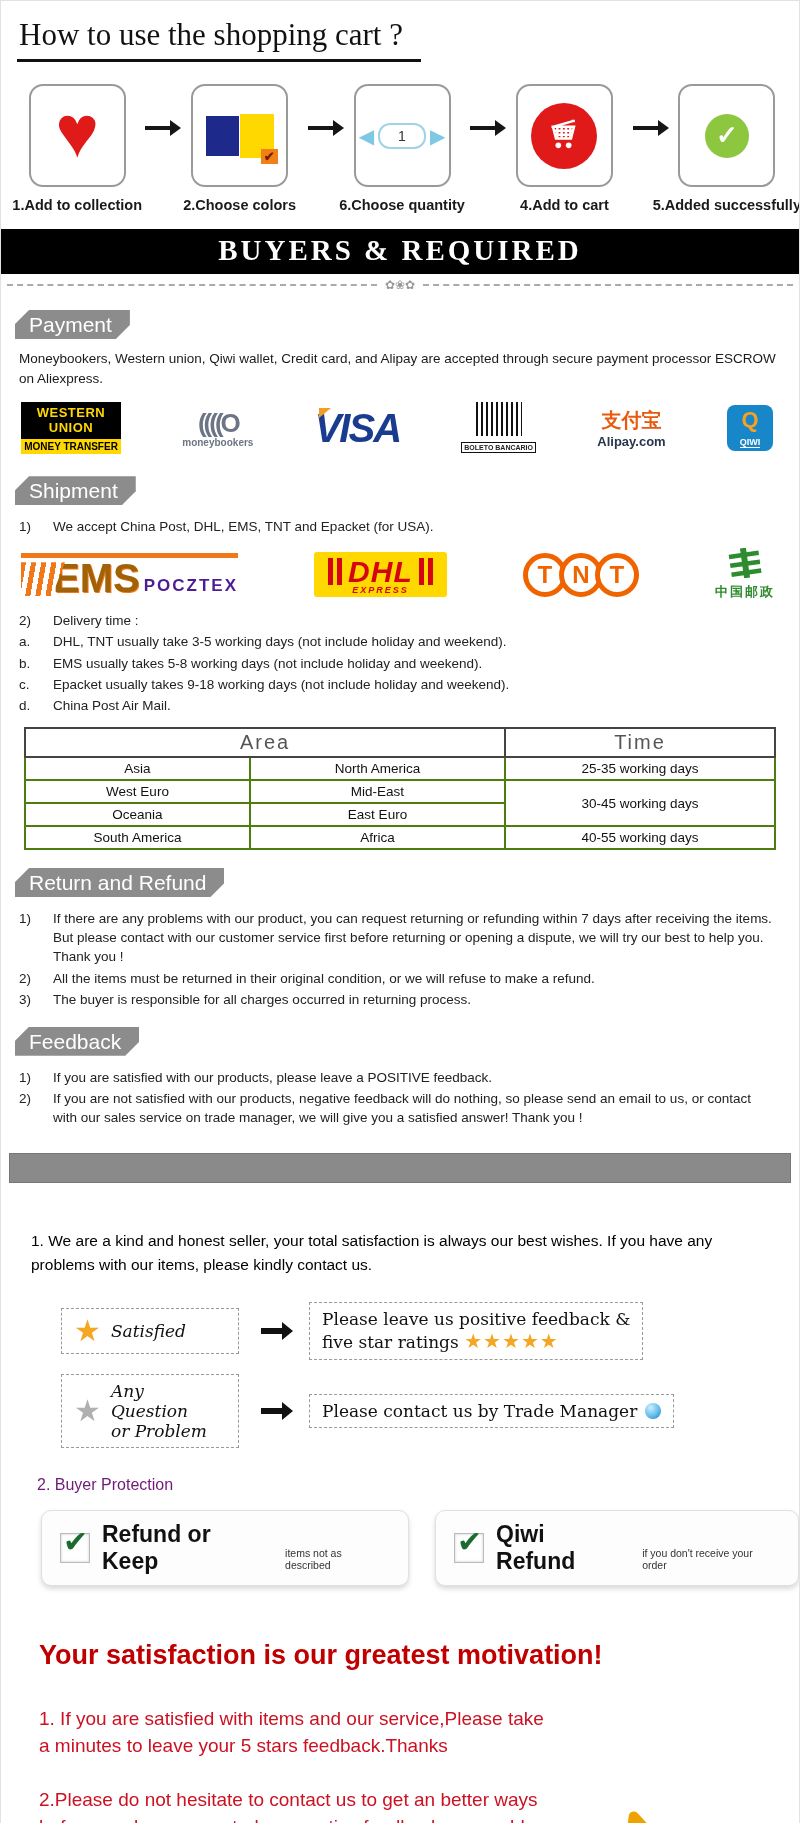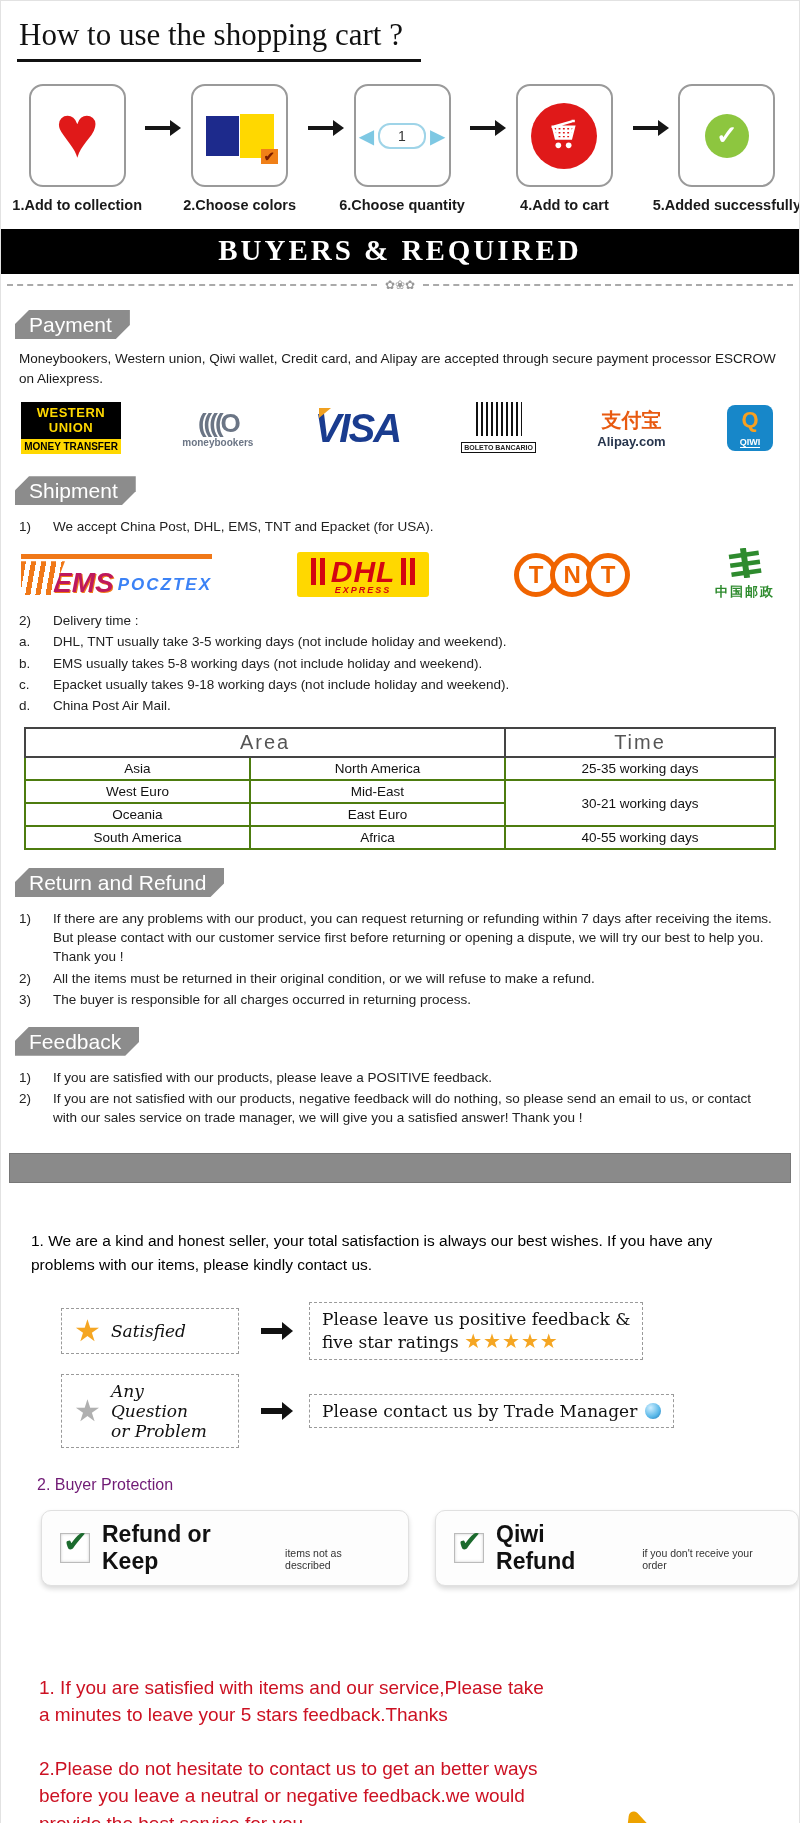--- a/index.html
+++ b/index.html
@@ -58,22 +58,22 @@
   .alipay-cn { color:#e85a10; font-size:20px; font-weight:bold; }
   .alipay-en { color:#27354d; font-size:13px; font-weight:bold; }
   .qiwi { width:46px; height:46px; background:#1787c9; border-radius:8px; color:#fff; text-align:center; padding-top:4px; }
   .qiwi-q { font-size:22px; font-weight:bold; color:#f8a020; line-height:1; }
   .qiwi-lab { font-size:9px; font-weight:bold; border-bottom:1px solid #fff; display:inline-block; }
 
   
   .ship-logos { display:flex; align-items:center; justify-content:space-between; padding:12px 24px 6px 20px; }
   .ems { display:flex; align-items:flex-end; border-top:5px solid #f07818; padding-top:2px; }
   .ems-stripes { width:44px; height:34px; background:repeating-linear-gradient(100deg,#f07818 0 5px,#fff 5px 10px); clip-path:polygon(0 0,100% 0,70% 100%,0 100%); margin-right:-12px; }
-  .ems-name { font-style:italic; font-weight:bold; font-size:28px; color:#be185d; line-height:0.9; text-shadow:1px 1px #f07818; }
-  .ems-sub { font-style:italic; font-weight:bold; font-size:17px; color:#3b82f6; margin-left:4px; letter-spacing:2px; }
+  .ems-name { font-weight:bold; font-size:40px; color:#a16207; line-height:0.9; text-shadow:1px 1px #f07818; }
+  .ems-sub { font-weight:bold; font-size:17px; color:#4c1d95; margin-left:4px; letter-spacing:2px; }
   .dhl { background:#ffd800; padding:6px 14px 2px; border-radius:3px; text-align:center; }
   .dhl-name { color:#d40511; font-style:italic; font-weight:bold; font-size:30px; line-height:0.9; letter-spacing:1px; border-left:14px double #d40511; border-right:14px double #d40511; padding:0 6px; }
   .dhl-sub { color:#d40511; font-style:italic; font-size:9px; font-weight:bold; letter-spacing:2px; }
   .tnt { display:flex; }
   .tnt-c { width:44px; height:44px; border-radius:50%; border:5px solid #f06400; background:#fff; color:#f06400; font-weight:bold; font-size:24px; display:flex; align-items:center; justify-content:center; margin-left:-8px; }
   .tnt-c:first-child { margin-left:0; }
   .cpost { text-align:center; color:#2e8b2e; }
   .cpost-cn { font-size:13px; font-weight:bold; letter-spacing:2px; margin-top:1px; }
 
   
@@ -278,21 +278,21 @@
     <th>Time</th>
   </tr>
   <tr>
     <td style="width:30%">Asia</td>
     <td style="width:34%">North America</td>
     <td>25-35 working days</td>
   </tr>
   <tr>
     <td>West Euro</td>
     <td>Mid-East</td>
-    <td rowspan="2">30-21 working days</td>
+    <td rowspan="2">30-45 working days</td>
   </tr>
   <tr>
     <td>Oceania</td>
     <td>East Euro</td>
   </tr>
   <tr>
     <td>South America</td>
     <td>Africa</td>
     <td>40-55 working days</td>
   </tr>
@@ -380,20 +380,21 @@
     <span class="bp-check">
         <span class="mark">✔</span>
       </span>
     <span class="bp-title">Qiwi Refund</span>
     <span class="bp-sub">if you don't receive your order</span>
   </div>
 </div>
 
 
 <div class="motivation">
+  <div class="mot-heading">Your satisfaction is our greatest motivation!</div>
   <div class="mot-para">1. If you are satisfied with items and our service,Please take a minutes to leave your 5 stars feedback.Thanks</div>
   <div class="mot-para second">2.Please do not hesitate to contact us to get an better ways before you leave a neutral or negative feedback.we would provide the best service for you.</div>
 
   <svg class="star-mascot" width="225" height="245" viewBox="0 0 200 210">
     <defs>
       <radialGradient id="goldg" cx="45%" cy="40%" r="75%">
         <stop offset="0%" stop-color="#ffe14d"></stop>
         <stop offset="60%" stop-color="#ffc60a"></stop>
         <stop offset="100%" stop-color="#f0a500"></stop>
       </radialGradient>

